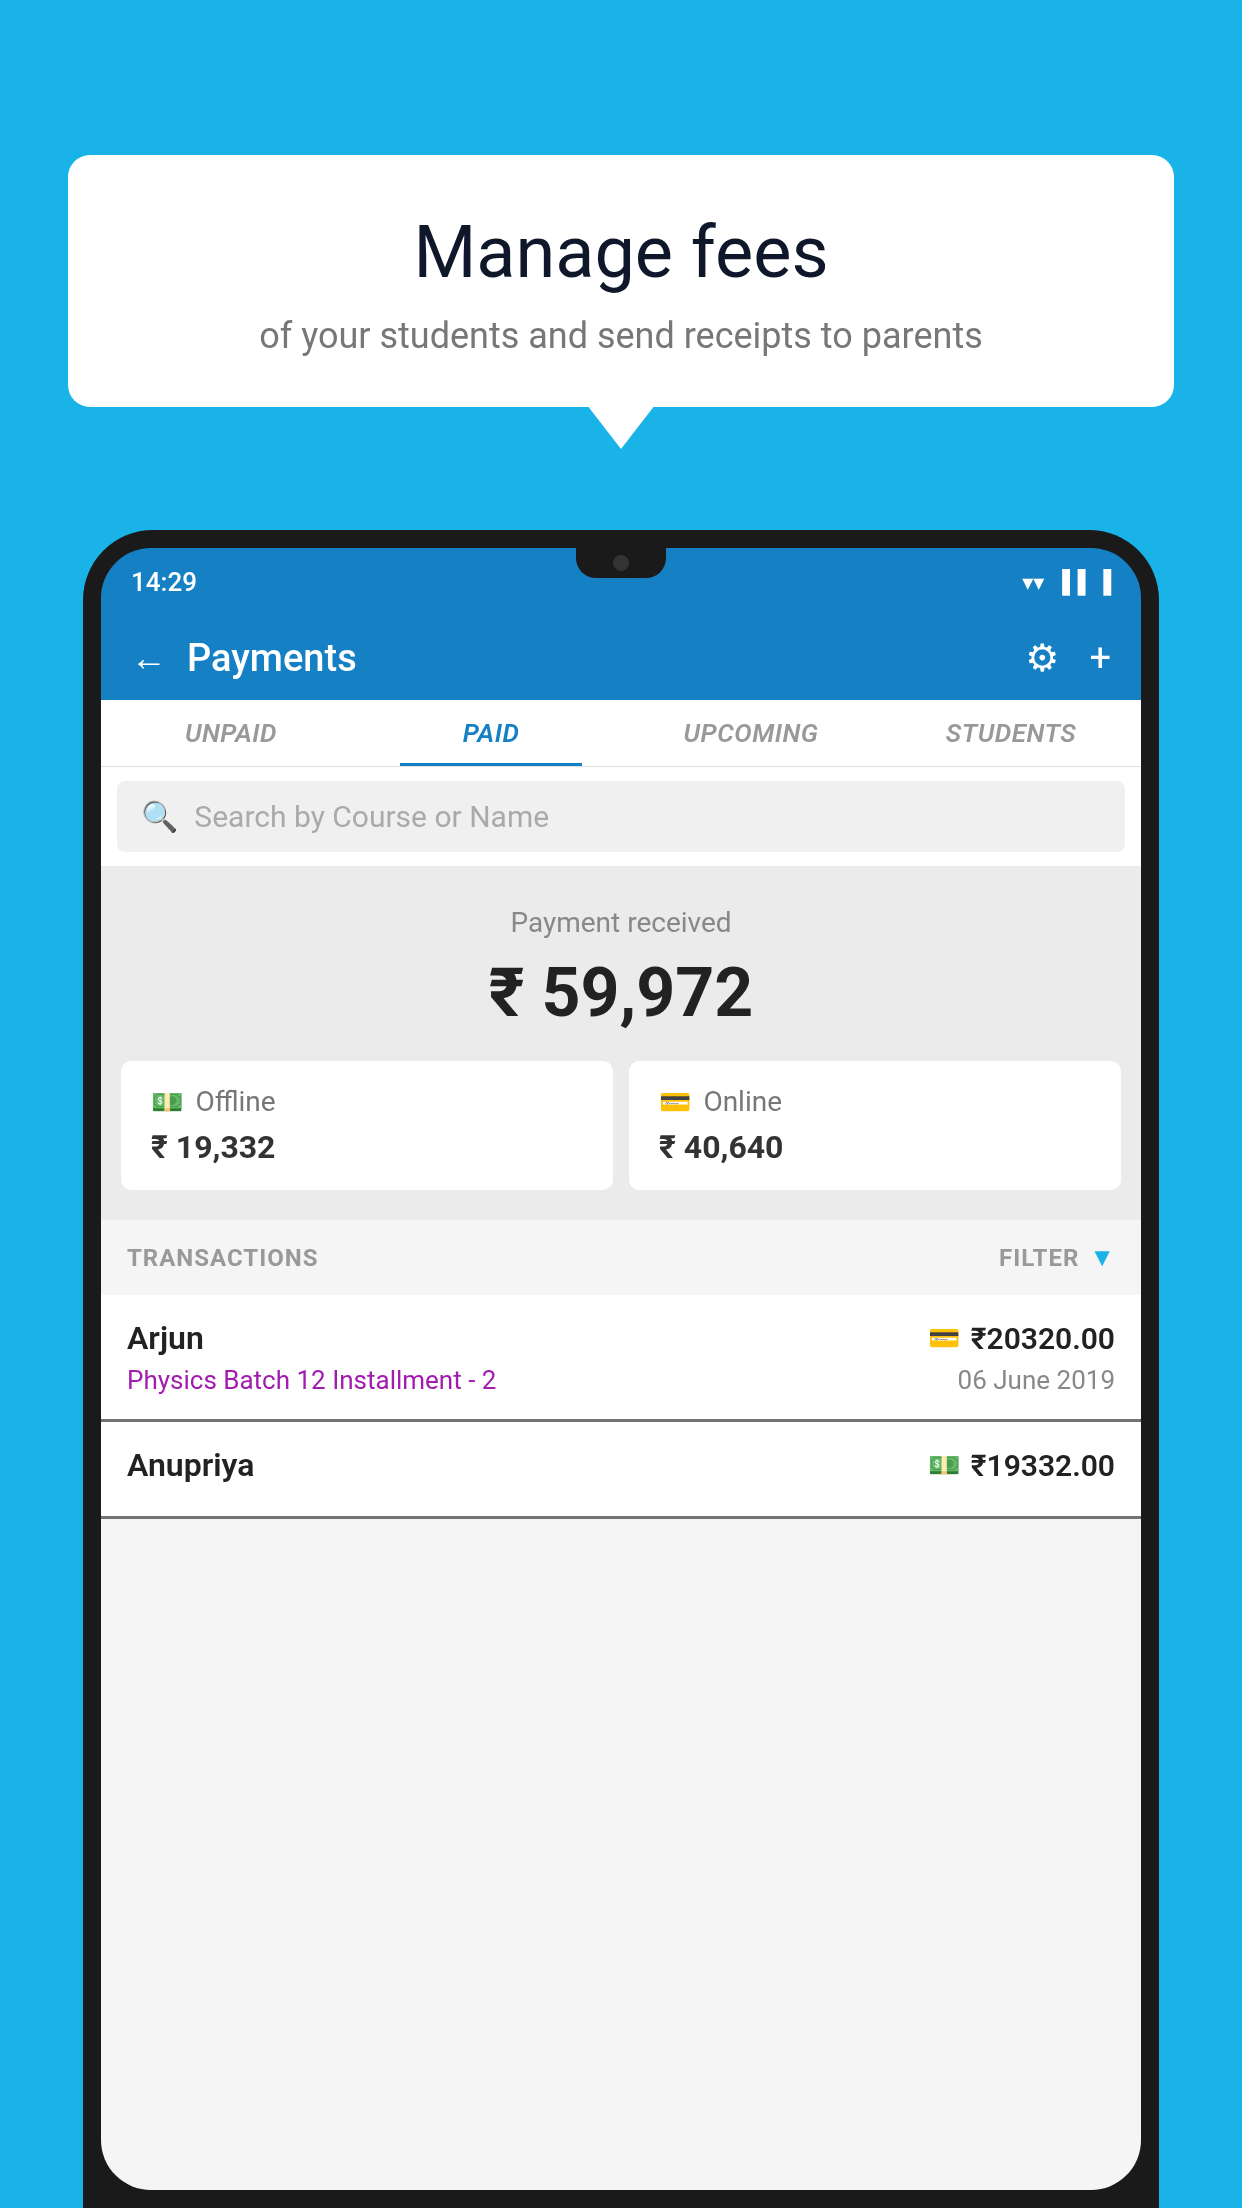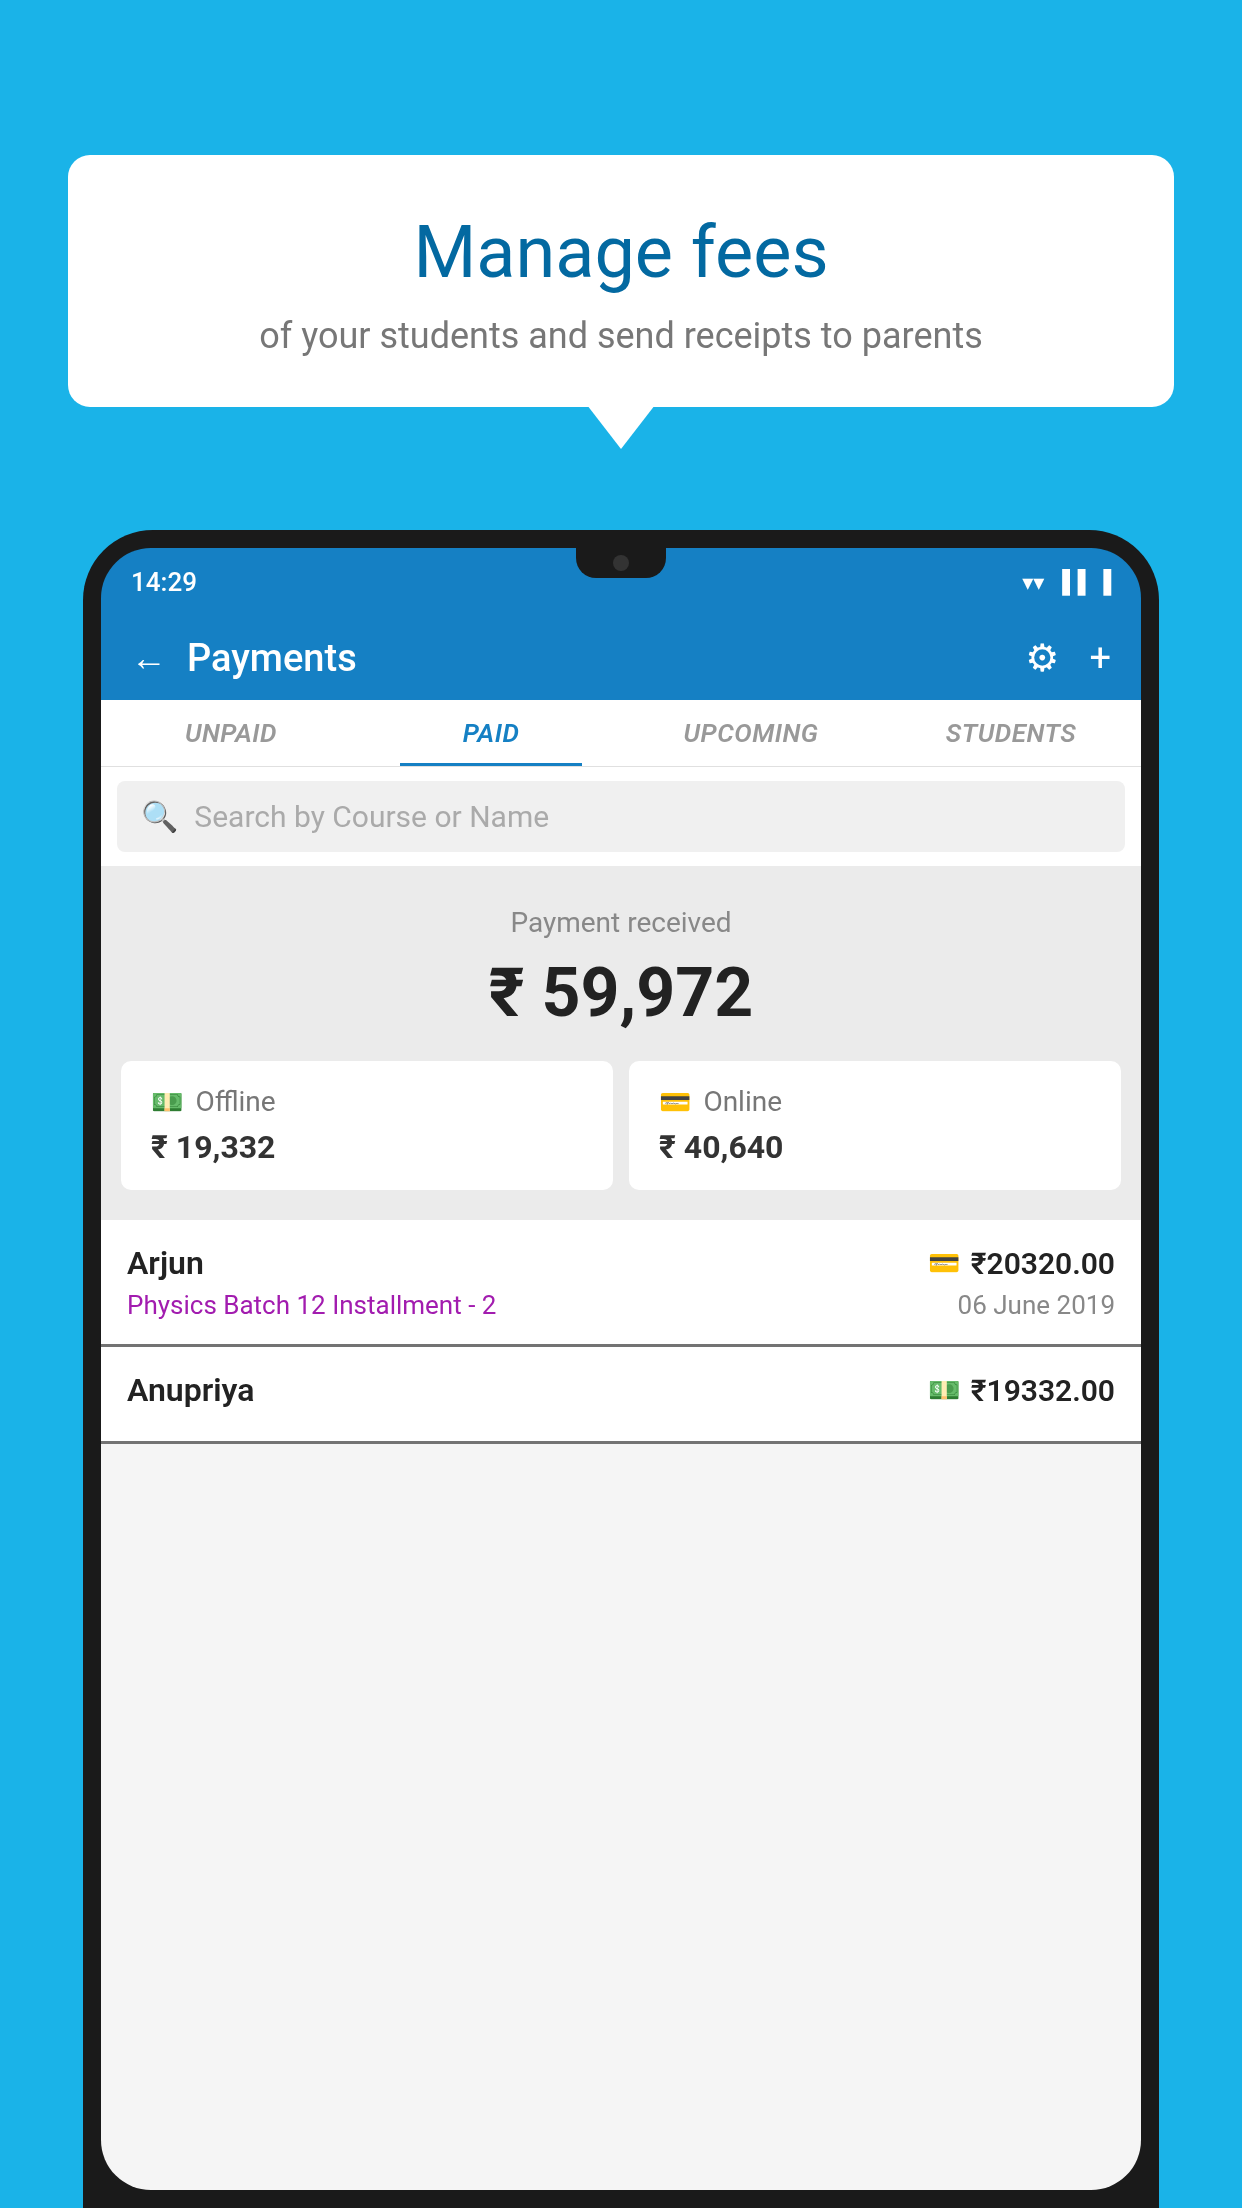--- a/index.html
+++ b/index.html
@@ -31,21 +31,21 @@
       left: 50%;
       transform: translateX(-50%);
       width: 0;
       height: 0;
       border-left: 34px solid transparent;
       border-right: 34px solid transparent;
       border-top: 44px solid white;
     }
     .bubble-title {
       font-size: 72px;
-      color: #0369a1;
+      color: #0f172a;
       font-weight: 400;
       margin-bottom: 20px;
     }
     .bubble-subtitle {
       font-size: 36px;
       color: #777;
       font-weight: 400;
     }
 
     
@@ -398,20 +398,27 @@
         <div class="payment-card">
           <div class="card-header">
             <span class="card-icon">💳</span>
             <span class="card-label">Online</span>
           </div>
           <div class="card-amount">₹ 40,640</div>
         </div>
       </div>
     </div>
 
+    <div class="transactions-header">
+      <span class="transactions-label">TRANSACTIONS</span>
+      <div class="filter-area">
+        <span class="filter-label">FILTER</span>
+        <span class="filter-icon">▼</span>
+      </div>
+    </div>
 
     <div class="transaction-row">
       <div class="transaction-top">
         <span class="student-name">Arjun</span>
         <div class="transaction-right">
           <span class="payment-mode-icon">💳</span>
           <span class="transaction-amount">₹20320.00</span>
         </div>
       </div>
       <div class="transaction-bottom">

